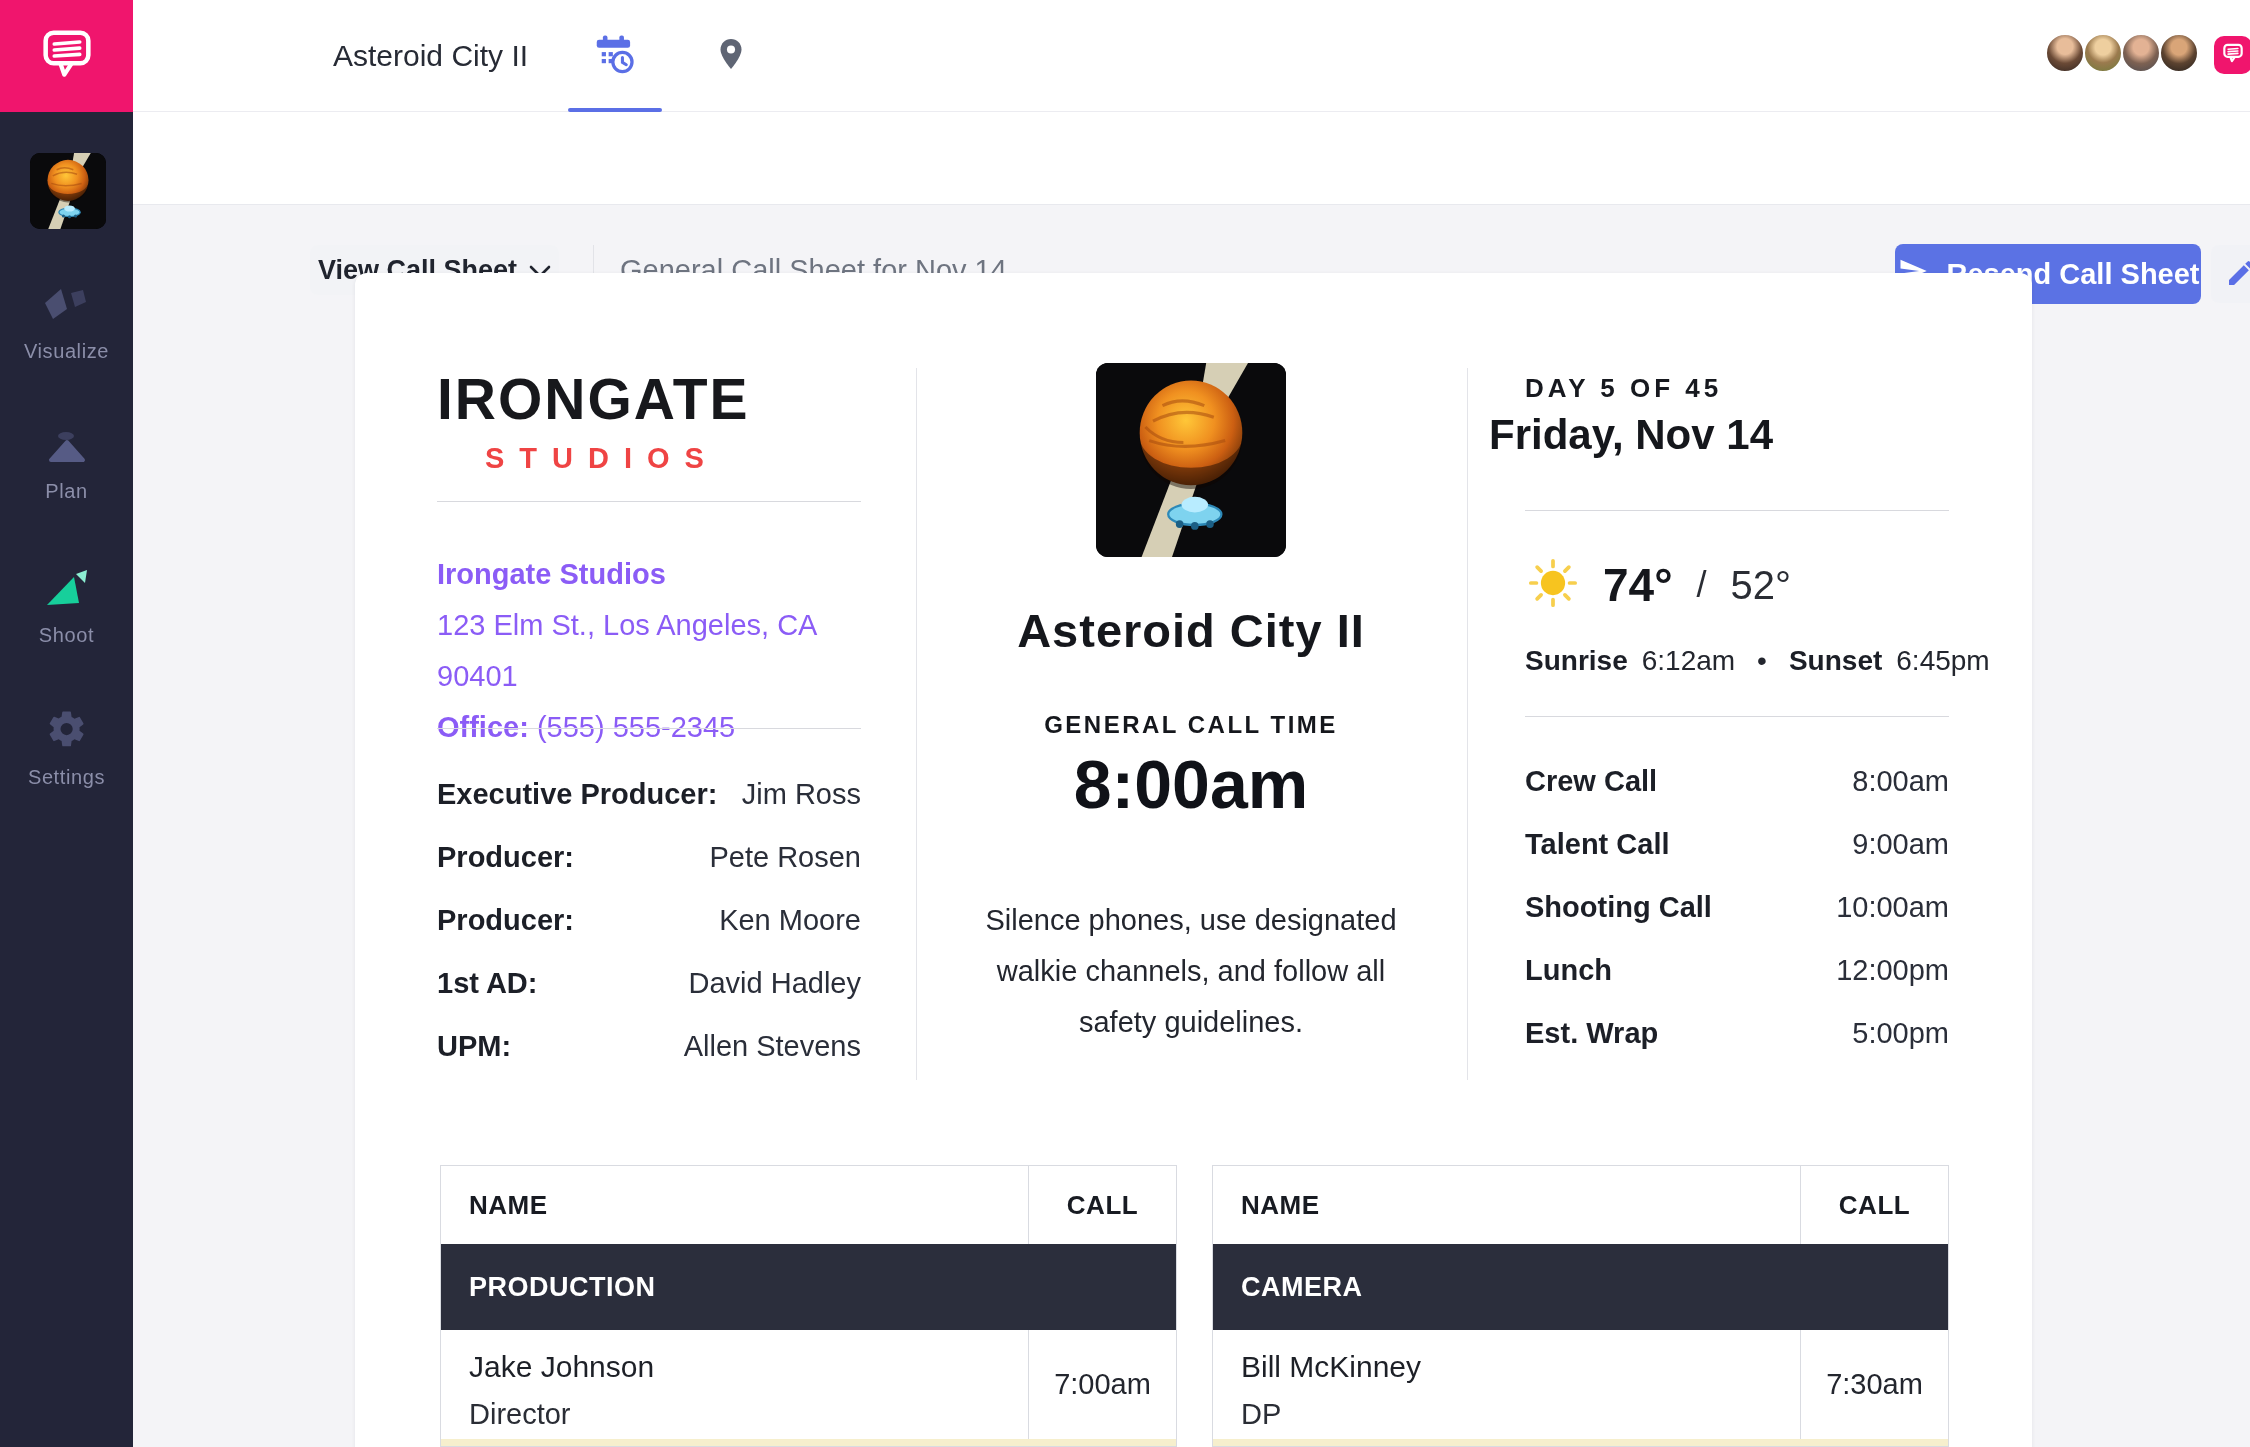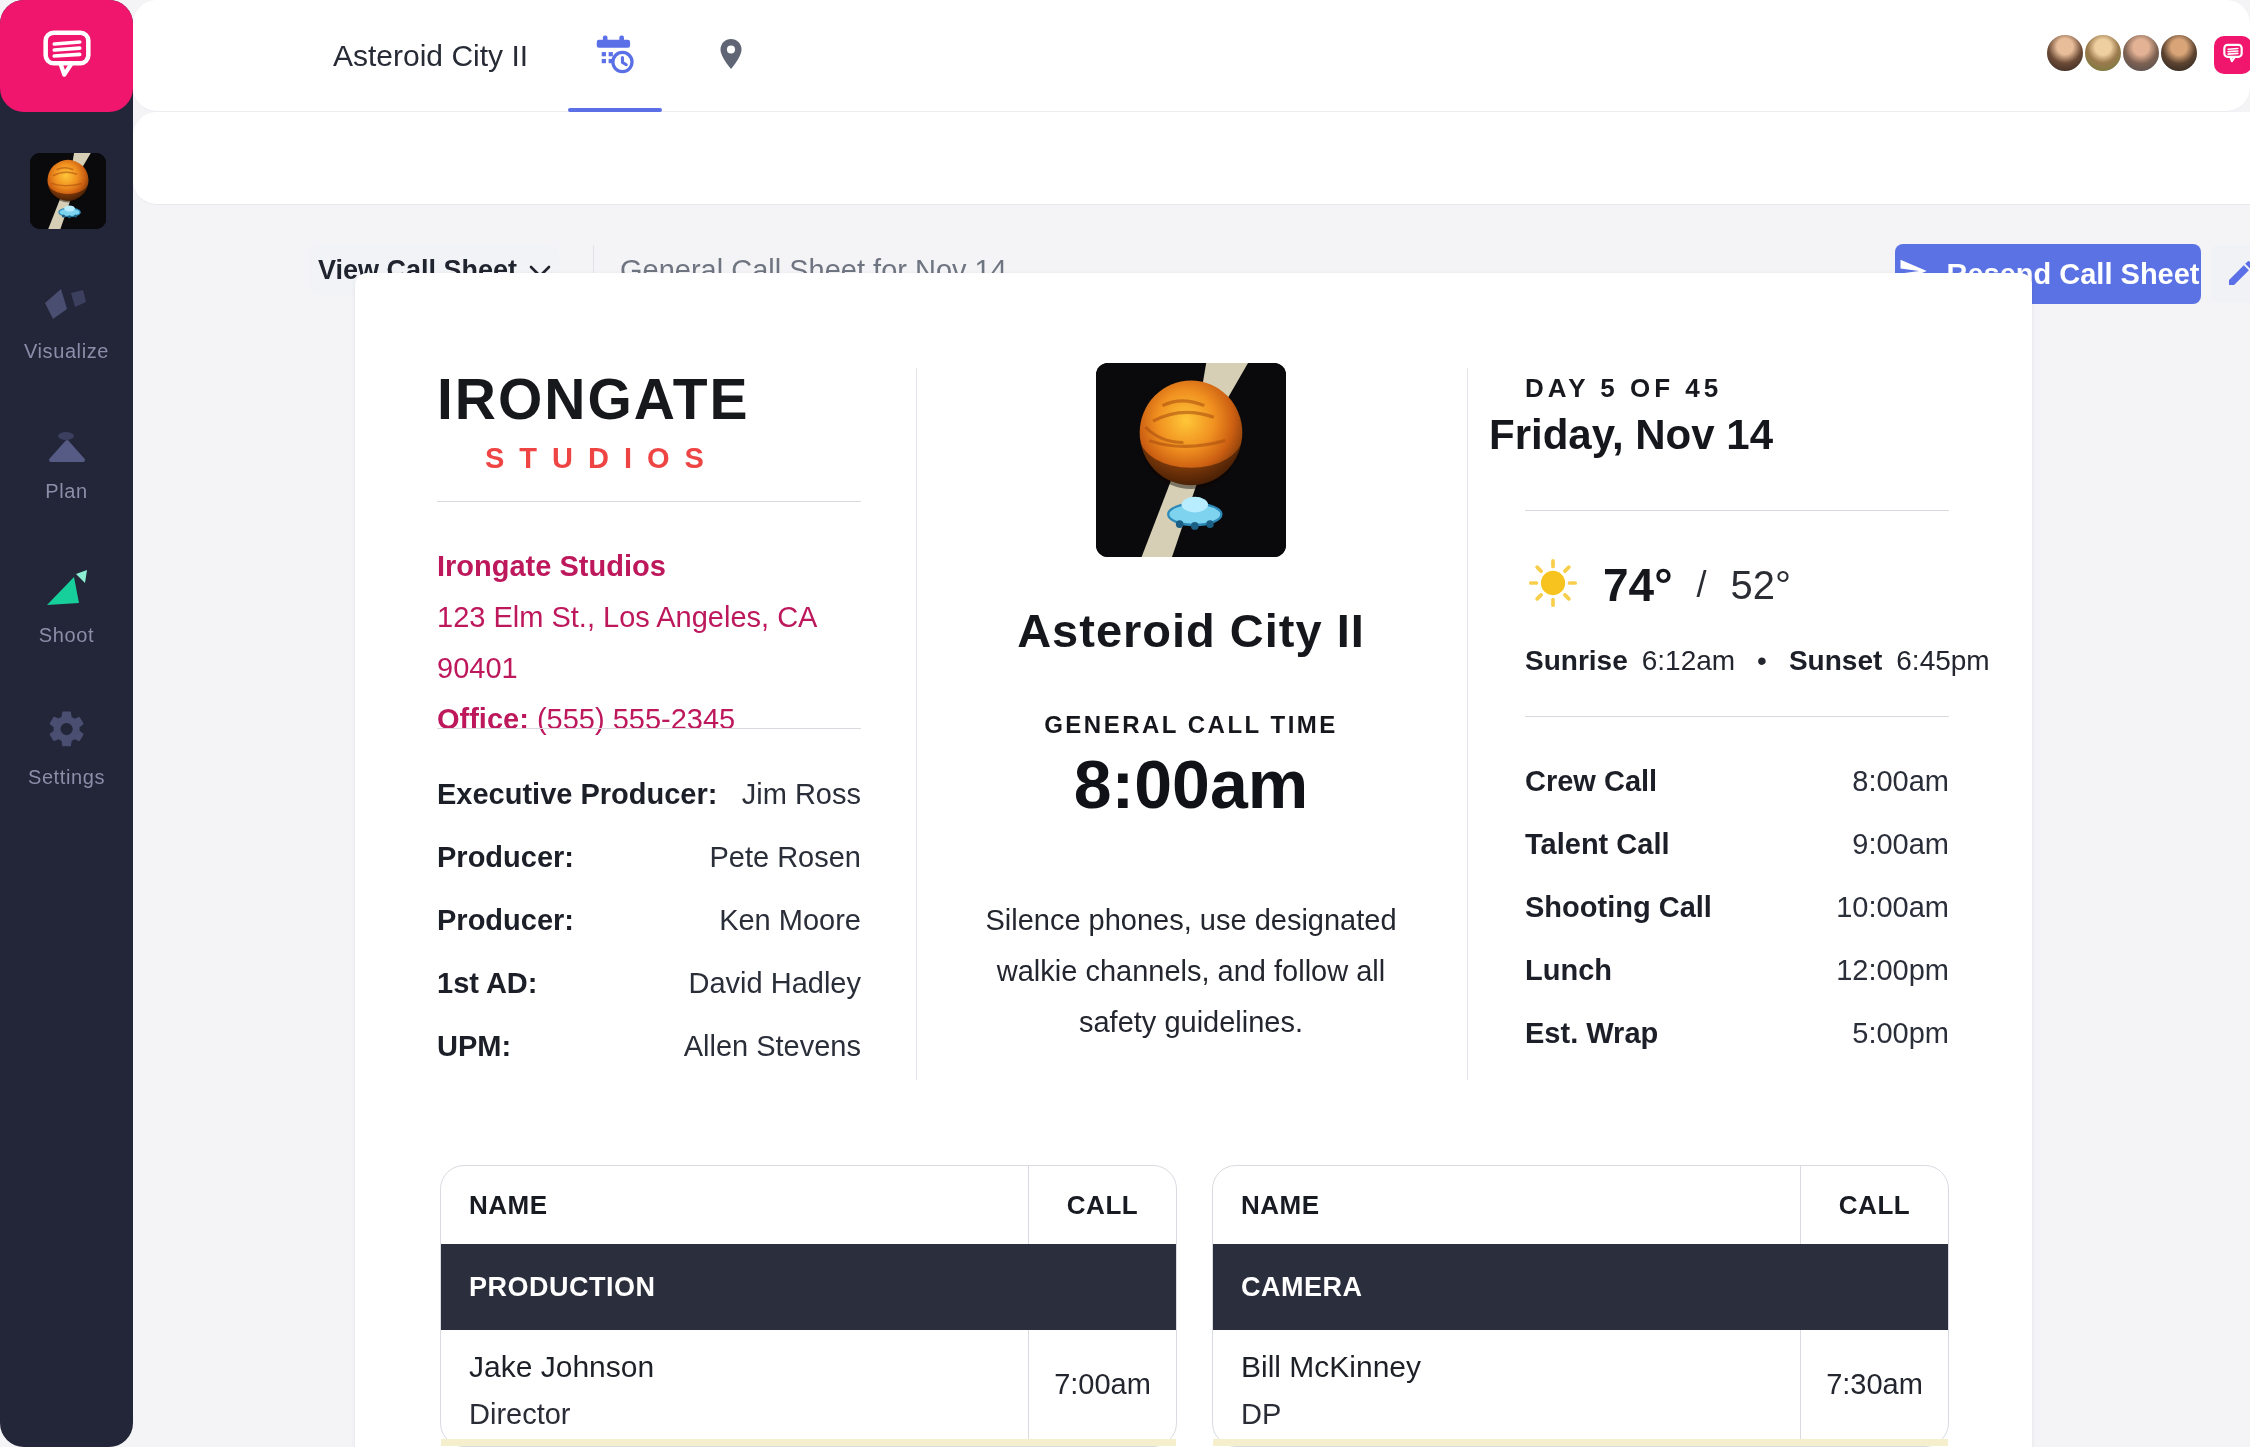--- a/index.html
+++ b/index.html
@@ -1,18 +1,18 @@
 <!DOCTYPE html>
 <html><head>
 <meta charset="utf-8">
 <style>
   * { margin:0; padding:0; box-sizing:border-box; }
   html,body { width:2250px; height:1447px; overflow:hidden;
     font-family:"Liberation Sans", sans-serif; background:#f4f4f7; }
-  .abs { position:absolute;border-radius:24px; }
+  .abs { position:absolute; }
 
   
   #sidebar { left:0; top:0; width:133px; height:1447px; background:#232539; z-index:5; }
   #logo-block { left:0; top:0; width:133px; height:112px; background:#f0156d;
     display:flex; align-items:center; justify-content:center; }
   #project-thumb { left:30px; top:153px; width:76px; height:76px; border-radius:10px;
     overflow:hidden; background:#000; cursor:pointer; }
   .nav-item { left:0; width:133px; height:110px; display:flex; flex-direction:column;
     align-items:center; justify-content:flex-start; gap:12px; cursor:pointer; }
   .nav-item .nav-label { font-size:20px; color:#8b8ea9; letter-spacing:.6px; }
@@ -57,21 +57,21 @@
     border-radius:12px; box-shadow:0 1px 4px rgba(25,28,40,.07); }
   .vdiv { top:95px; width:1px; height:712px; background:#e3e4e9; }
   .hr { height:1px; background:#d8d9de; width:424px; }
 
   
   #logo-area { left:82px; top:98px; width:424px; }
   #logo-top { font-size:57px; font-weight:900; letter-spacing:2px; color:#17181c; line-height:1; }
   #logo-bottom { font-size:29px; font-weight:700; letter-spacing:15px; color:#ef4444;
     margin-top:14px; margin-left:48px; }
   #col1-hr1 { left:82px; top:228px; }
-  #company-block { left:82px; top:268px; width:424px; font-size:29px; color:#be185d; line-height:51px; }
+  #company-block { left:82px; top:276px; width:424px; font-size:29px; color:#8b5cf6; line-height:51px; }
   #company-name { font-weight:700; }
   #col1-hr2 { left:82px; top:455px; }
   #contacts { left:82px; top:505px; width:424px; }
   .kv-row { display:flex; justify-content:space-between; align-items:baseline; height:63px; }
   .kv-label { font-size:29px; font-weight:700; color:#1c1f27; }
   .kv-value { font-size:29px; color:#2a2e39; }
 
   
   #poster { left:741px; top:90px; width:190px; height:194px; border-radius:12px; overflow:hidden; background:#000; }
   #center-title { left:536px; top:330px; width:600px; text-align:center;

